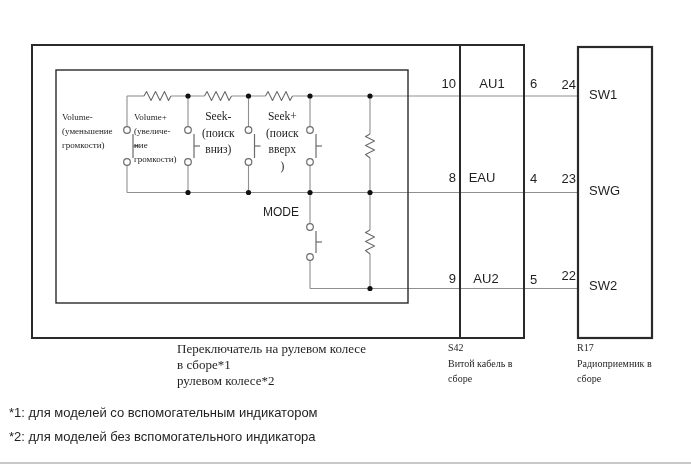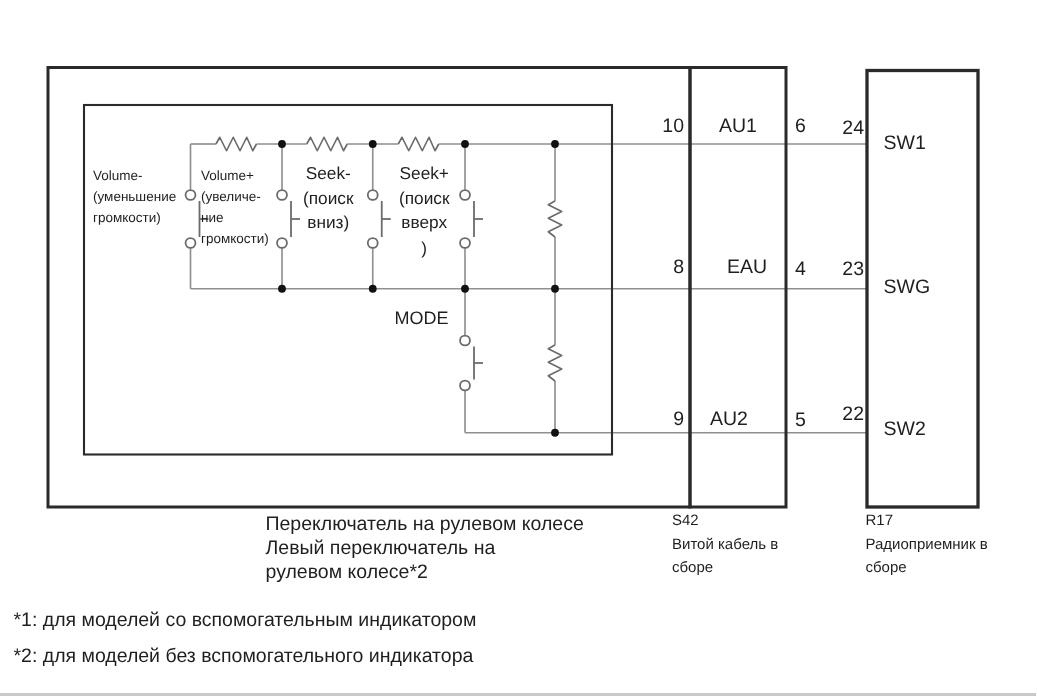--- a/index.html
+++ b/index.html
@@ -3,21 +3,21 @@
 <meta charset="utf-8">
 <style>
   html,body{margin:0;padding:0;background:#fff;}
   #stage{
     position:relative;width:691px;height:465px;background:#ffffff;overflow:hidden;
     font-family:"Liberation Sans", sans-serif;color:#1f1f1f;
   }
   #wiring{position:absolute;left:0;top:0;}
   .t{position:absolute;white-space:nowrap;font-size:13px;line-height:15px;}
   .blk{position:absolute;}
-  .blk div{white-space:nowrap;}
+  .blk div{white-space:nowrap;font-family:Liberation Serif, serif;}
   .small{font-size:9px;line-height:14px;}
   .btn{font-size:11.5px;line-height:16.5px;text-align:center;}
   .cap{font-size:10px;line-height:15.5px;}
   .swcap{font-size:13px;line-height:16px;}
   .pin{font-size:13px;line-height:15px;}
   .right{text-align:right;}
   .center{text-align:center;}
   #bottom-divider{position:absolute;left:0;top:462px;width:691px;height:2px;background:#c9c9c9;}
 </style>
 </head>
@@ -140,34 +140,34 @@
 
   <div class="t" style="left:263px;top:205px;font-size:12px;">MODE</div>
 
   <div class="t pin right" style="left:428px;top:76px;width:28px;">10</div>
   <div class="t pin center" style="left:460px;top:76px;width:64px;">AU1</div>
   <div class="t pin" style="left:530px;top:76px;">6</div>
   <div class="t pin right" style="left:548px;top:77px;width:28px;">24</div>
   <div class="t pin" style="left:589px;top:87px;">SW1</div>
 
   <div class="t pin right" style="left:428px;top:170px;width:28px;">8</div>
-  <div class="t pin center" style="left:476px;top:170px;width:44px;">EAU</div>
+  <div class="t pin center" style="left:460px;top:170px;width:44px;">EAU</div>
   <div class="t pin" style="left:530px;top:171px;">4</div>
   <div class="t pin right" style="left:548px;top:171px;width:28px;">23</div>
   <div class="t pin" style="left:589px;top:183px;">SWG</div>
 
   <div class="t pin right" style="left:428px;top:271px;width:28px;">9</div>
   <div class="t pin center" style="left:460px;top:271px;width:52px;">AU2</div>
   <div class="t pin" style="left:530px;top:272px;">5</div>
   <div class="t pin right" style="left:548px;top:268px;width:28px;">22</div>
   <div class="t pin" style="left:589px;top:278px;">SW2</div>
 
   <div class="blk swcap" style="left:177px;top:341px;">
     <div>Переключатель на рулевом колесе</div>
-    <div>Левый переключатель на</div>
+    <div>в сборе*1</div>
     <div>рулевом колесе*2</div>
   </div>
 
   <div class="blk cap" style="left:448px;top:340px;">
     <div>S42</div>
     <div>Витой кабель в</div>
     <div>сборе</div>
   </div>
 
   <div class="blk cap" style="left:577px;top:340px;">

